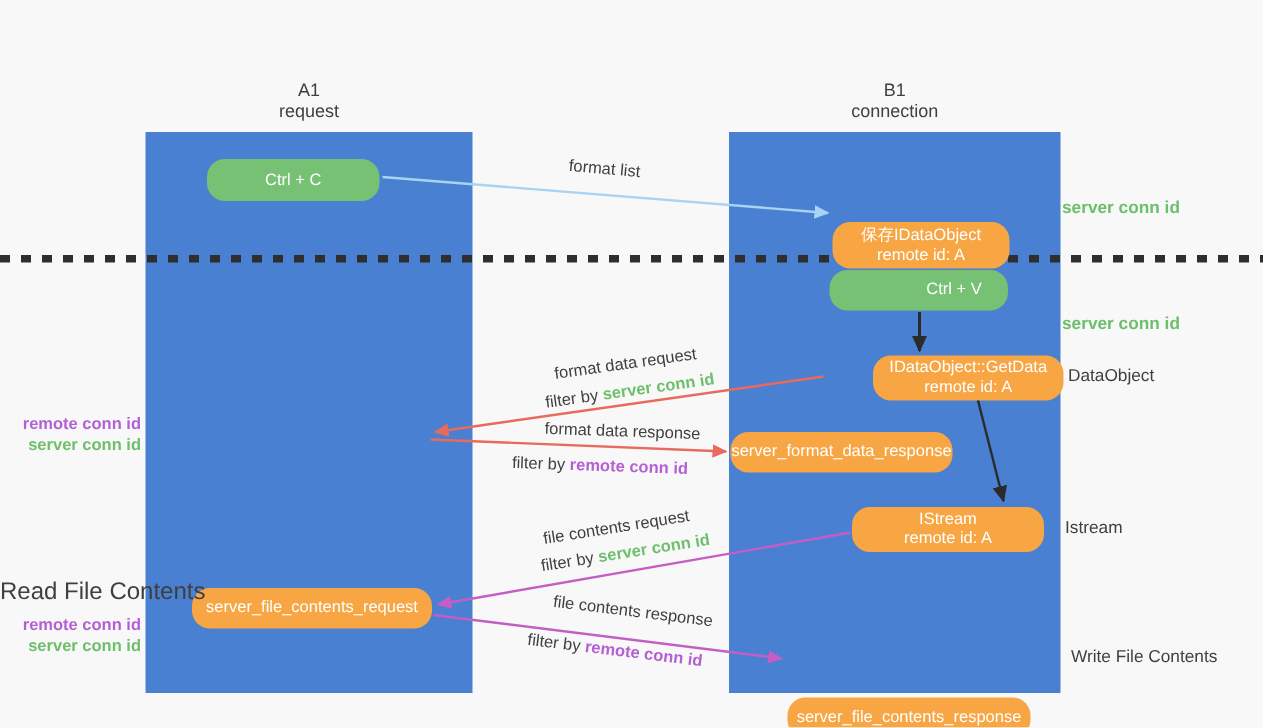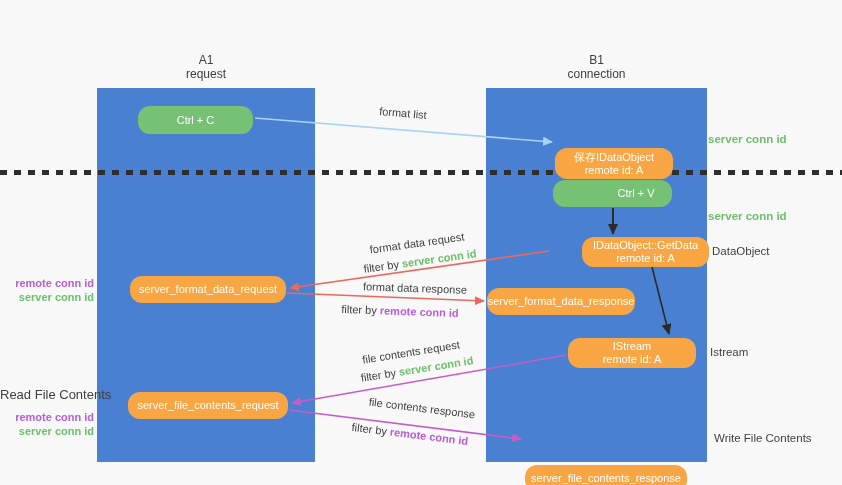--- a/index.html
+++ b/index.html
@@ -32,21 +32,21 @@
 
   .alabel { position:absolute; white-space:nowrap; font-size:11px; color:#3f3f3f; }
   .green-t  { color:#6dbf6b; font-weight:bold; }
   .purple-t { color:#b55fd4; font-weight:bold; }
 
   .side { position:absolute; font-size:11.5px; color:#3f3f3f; white-space:nowrap; }
   .side-green { color:#6dbf6b; font-weight:bold; }
 
   .leftgroup { position:absolute; text-align:right; font-size:11px; line-height:14px;
                white-space:nowrap; }
-  .leftgroup .dark { color:#3f3f3f; font-size:13px; margin-bottom:8px; }
+  .leftgroup .dark { color:#3f3f3f; font-size:16px; margin-bottom:8px; }
 </style>
 </head>
 <body>
 
 <div class="canvas">
 
 
   <div class="lane-header lane-header-left">
     <div>A1</div>
     <div>request</div>
@@ -72,23 +72,20 @@
 
   <div class="node node-green" style="left:553px;top:180px;width:119px;height:27px;padding-left:47px;">
     <div>Ctrl + V</div>
   </div>
 
   <div class="node node-orange" style="left:550px;top:237px;width:127px;height:30px;margin-left:32px;">
     <div>IDataObject::GetData</div>
     <div>remote id: A</div>
   </div>
 
-  <div class="node node-orange" style="left:130px;top:276px;width:156px;height:27px;">
-    <div>server_format_data_request</div>
-  </div>
 
   <div class="node node-orange" style="left:487px;top:288px;width:148px;height:27px;">
     <div>server_format_data_response</div>
   </div>
 
   <div class="node node-orange" style="left:568px;top:338px;width:128px;height:30px;">
     <div>IStream</div>
     <div>remote id: A</div>
   </div>
 

